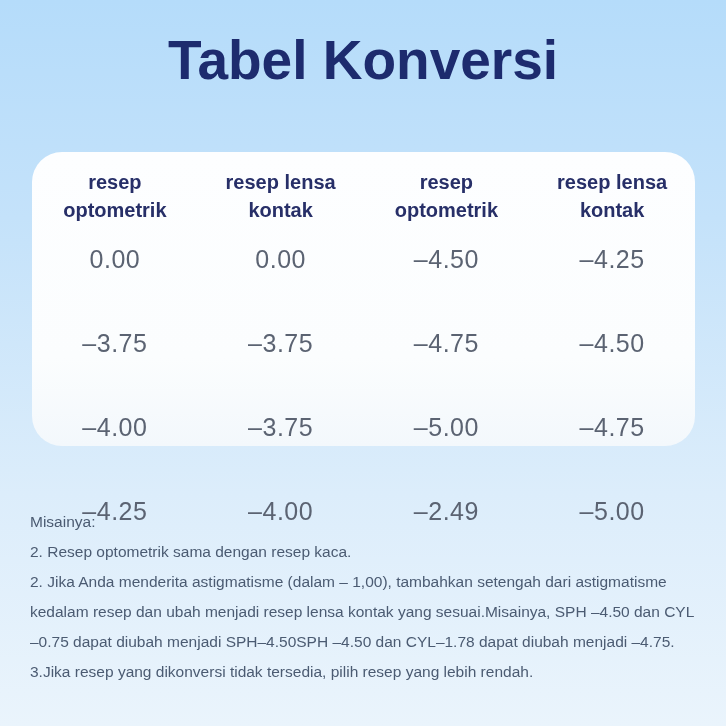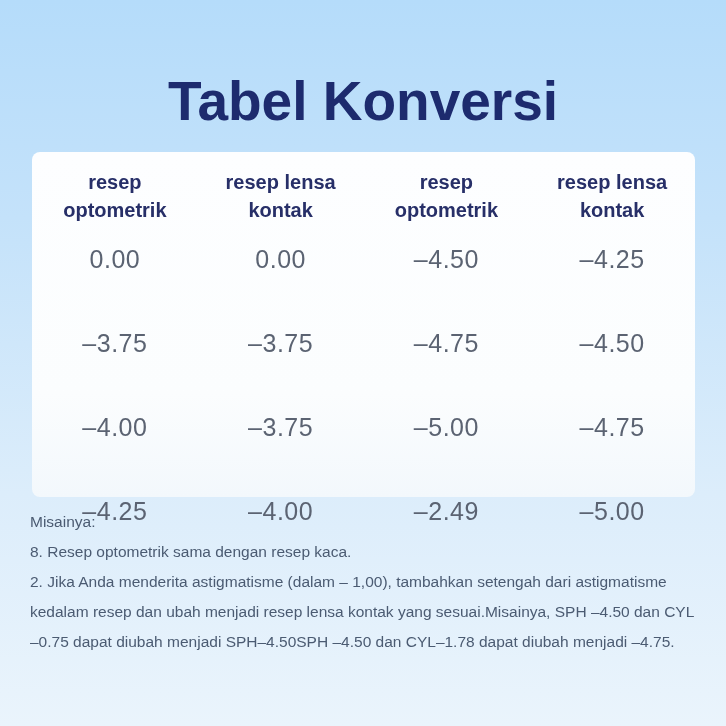--- a/index.html
+++ b/index.html
@@ -13,34 +13,34 @@
     overflow: hidden;
   }
   .page {
     position: relative;
     width: 726px;
     height: 726px;
     background: linear-gradient(180deg, #b5dcfa 0%, #c4e2fa 30%, #dcedfb 68%, #eaf4fc 100%);
   }
   .title {
     margin: 0;
-    padding-top: 69px;
+    padding-top: 28px;
     text-align: center;
     font-size: 55px;
     font-weight: 700;
     letter-spacing: 0px;
     color: #1d2b6e;
   }
   .card {
     position: absolute;
     left: 32px;
     top: 152px;
     width: 663px;
-    height: 345px;
-    border-radius: 8px;
+    height: 294px;
+    border-radius: 30px;
     background: linear-gradient(180deg, #fdfeff 0%, #fbfdfe 70%, #f3f8fc 100%);
   }
   .thead {
     display: grid;
     grid-template-columns: repeat(4, 1fr);
     margin-top: 16px;
   }
   .th {
     text-align: center;
     font-size: 20px;
@@ -121,17 +121,18 @@
         <div class="td">–4.25</div>
         <div class="td">–4.00</div>
         <div class="td">–2.49</div>
         <div class="td">–5.00</div>
       </div>
     </div>
   </div>
 
   <div class="notes">
     <p>Misainya:</p>
-    <p>8. Resep optometrik sama dengan resep kaca.</p>
+    <p>2. Resep optometrik sama dengan resep kaca.</p>
     <p>2. Jika Anda menderita astigmatisme (dalam – 1,00), tambahkan setengah dari astigmatisme kedalam resep dan ubah menjadi resep lensa kontak yang sesuai.Misainya, SPH –4.50 dan CYL –0.75 dapat diubah menjadi SPH–4.50SPH –4.50 dan CYL–1.78 dapat diubah menjadi –4.75.</p>
+    <p>3.Jika resep yang dikonversi tidak tersedia, pilih resep yang lebih rendah.</p>
   </div>
 
 </div>
 
 </body></html>

